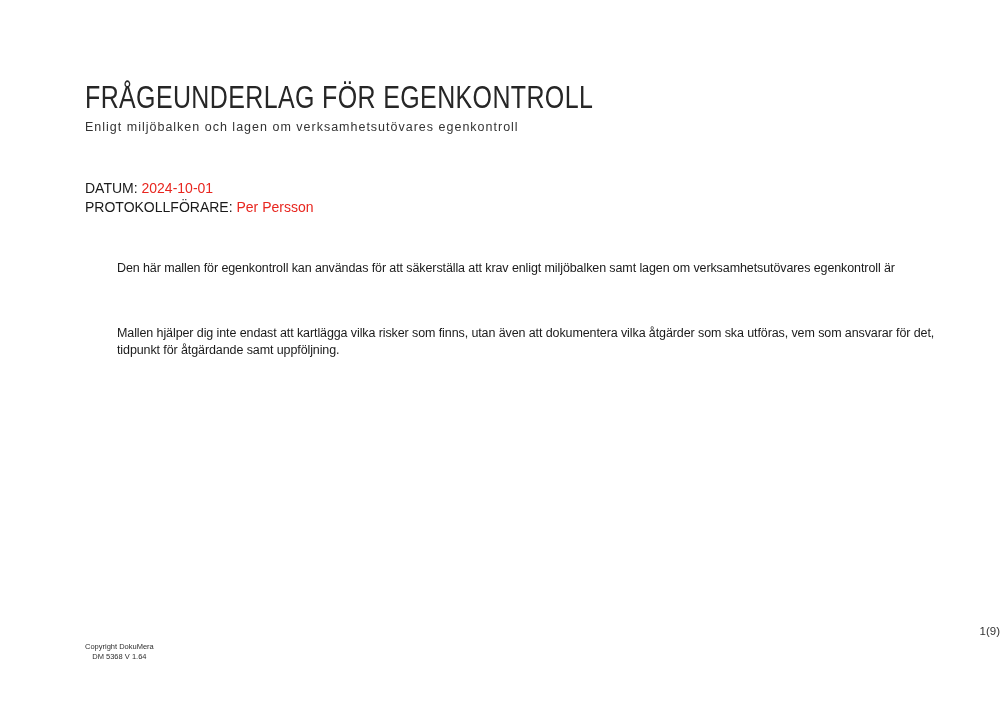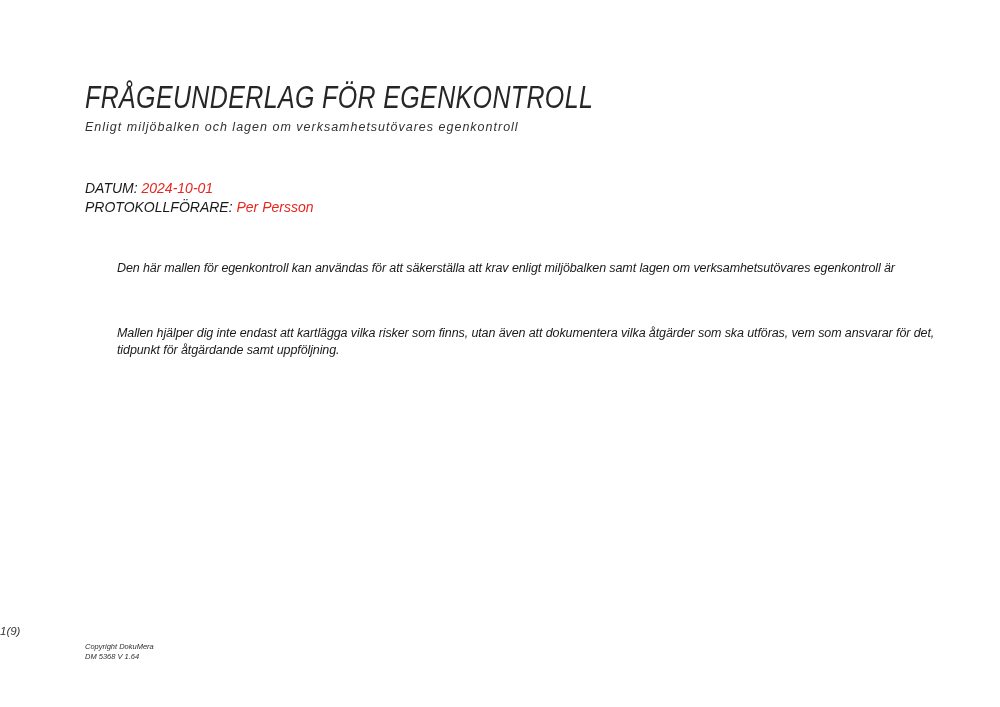--- a/index.html
+++ b/index.html
@@ -8,21 +8,20 @@
   body {
     font-family: "Liberation Sans", "DejaVu Sans", sans-serif;
     width: 1000px; height: 707px;
     overflow: hidden;
   }
   .page {
     position: relative;
     width: 812px; height: 707px;
     background: var(--page-bg, #ffffff);
     color: var(--text-color, #1a1a1a);
-    font-style: italic;
   }
   .doc-title {
     position: absolute;
     left: 85px; top: 82px;
     font-size: 32px;
     font-weight: 400;
     line-height: 31px;
     color: #262626;
     letter-spacing: 0.5px;
     white-space: nowrap;
@@ -56,30 +55,31 @@
     color: var(--text-color, #1a1a1a);
     margin-left: 32px;
   }
   .body-paragraph .line { white-space: nowrap; }
   #paragraph-1 { top: 260px; }
   #paragraph-2 { top: 324.5px; }
   .page-number {
     position: absolute;
     left: 0; top: 625px;
     width: 1000px;
-    text-align: left;
+    text-align: right;
     font-size: 11.5px;
     color: #333333;
   }
   .footer-block {
     position: absolute;
     left: 85px; top: 642px;
     font-size: 7.5px;
     line-height: 10px;
     color: #2e2e2e;
+    text-align: center;
   }
 </style>
 </head>
 <body>
 
 <div class="page">
 
   <h1 class="doc-title">FRÅGEUNDERLAG FÖR EGENKONTROLL</h1>
 
   <div class="doc-subtitle">Enligt miljöbalken och lagen om verksamhetsutövares egenkontroll</div>

